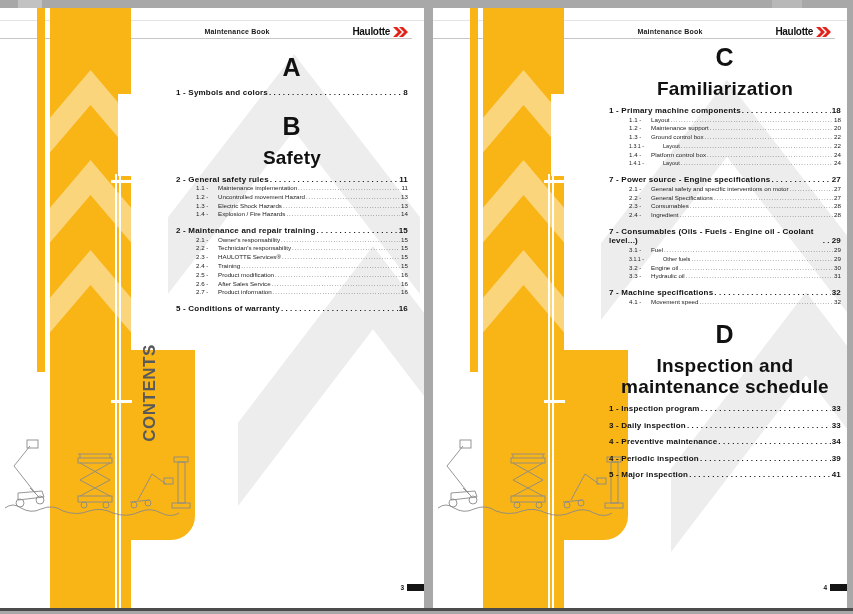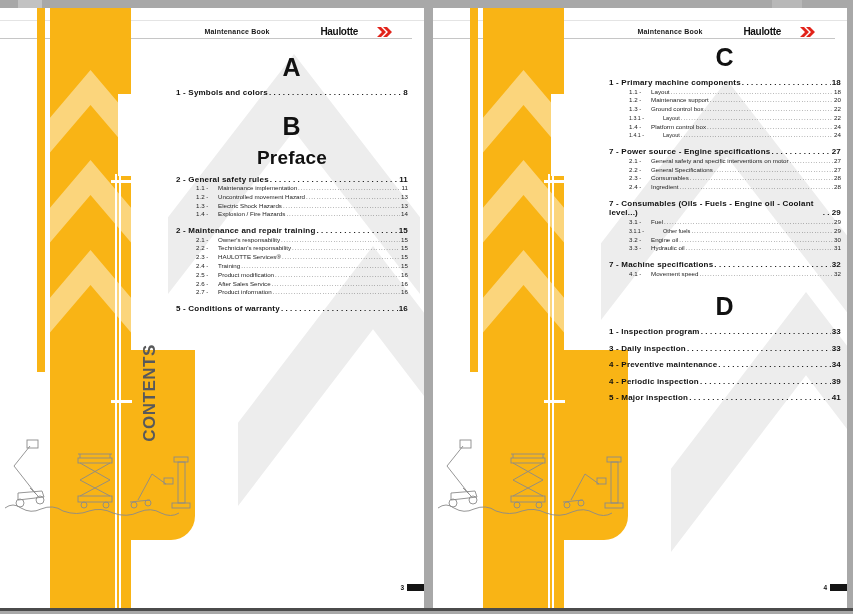--- a/index.html
+++ b/index.html
@@ -12,21 +12,21 @@
 
   .page{position:absolute;top:8px;height:600px;background:#ffffff;overflow:hidden;}
   .page.left{left:0;width:424px;}
   .page.right{left:433px;width:414px;}
 
   
   .hdr-rule-top{position:absolute;left:0;right:0;top:12px;height:0;border-top:1px solid #e4e4e4;}
   .hdr-rule-bot{position:absolute;left:0;right:12px;top:30px;height:0;border-top:1px solid #c6c6c6;}
   .hdr-title{position:absolute;left:176px;top:20px;width:122px;text-align:center;
              font-size:7px;font-weight:bold;color:#1a1a1a;letter-spacing:.2px;}
-  .logo{position:absolute;right:32px;top:18px;display:flex;align-items:center;gap:19px;}
+  .logo{position:absolute;right:16px;top:18px;display:flex;align-items:center;gap:3px;}
   .logo .word{font-size:10px;font-weight:bold;color:#111;letter-spacing:-0.3px;}
 
   
   .stripe-narrow{position:absolute;left:37px;top:0;width:8px;height:364px;background:#f9b415;}
   .band{position:absolute;left:50px;top:0;width:81px;height:600px;background:#f9b415;overflow:hidden;}
   .chev{position:absolute;left:-8px;width:97px;height:92px;background:#fbd57c;
         clip-path:polygon(0 100%,0 62%,50% 0,100% 62%,100% 100%,50% 38%);}
   .chev.c1{top:62px;}
   .chev.c2{top:152px;}
   .chev.c3{top:242px;}
@@ -143,21 +143,21 @@
       <div class="toc-section">
         <div class="sec-letter">A</div>
         <div class="row l1">
           <span class="ttl">1 - Symbols and colors</span>
           <span class="dots">....................................................................................................................................................................................................................................................................</span>
           <span class="pg">8</span>
         </div>
       </div>
       <div class="toc-section">
         <div class="sec-letter">B</div>
-        <div class="sec-title">Preface</div>
+        <div class="sec-title">Safety</div>
         <div class="row l1">
           <span class="ttl">2 - General safety rules</span>
           <span class="dots">....................................................................................................................................................................................................................................................................</span>
           <span class="pg">11</span>
         </div>
         <div class="row l2">
           <span class="num">1.1 -</span>
           <span class="ttl">Maintenance implementation</span>
           <span class="dots">....................................................................................................................................................................................................................................................................</span>
           <span class="pg">11</span>
@@ -289,20 +289,21 @@
     <span class="word">Haulotte</span>
     <svg width="15" height="10" viewBox="0 0 15 10">
       <polygon points="0,0 4,0 9,5 4,10 0,10 5,5" fill="#e2231a"></polygon>
       <polygon points="6,0 10,0 15,5 10,10 6,10 11,5" fill="#e2231a"></polygon>
     </svg>
   </div>
 
   <div class="toc">
       <div class="toc-section">
         <div class="sec-letter">C</div>
+        <div class="sec-title">Familiarization</div>
         <div class="row l1">
           <span class="ttl">1 - Primary machine components</span>
           <span class="dots">....................................................................................................................................................................................................................................................................</span>
           <span class="pg">18</span>
         </div>
         <div class="row l2">
           <span class="num">1.1 -</span>
           <span class="ttl">Layout</span>
           <span class="dots">....................................................................................................................................................................................................................................................................</span>
           <span class="pg">18</span>
@@ -402,20 +403,21 @@
         </div>
         <div class="row l2">
           <span class="num">4.1 -</span>
           <span class="ttl">Movement speed</span>
           <span class="dots">....................................................................................................................................................................................................................................................................</span>
           <span class="pg">32</span>
         </div>
       </div>
       <div class="toc-section">
         <div class="sec-letter">D</div>
+        <div class="sec-title">Inspection and maintenance schedule</div>
         <div class="row l1">
           <span class="ttl">1 - Inspection program</span>
           <span class="dots">....................................................................................................................................................................................................................................................................</span>
           <span class="pg">33</span>
         </div>
         <div class="row l1">
           <span class="ttl">3 - Daily inspection</span>
           <span class="dots">....................................................................................................................................................................................................................................................................</span>
           <span class="pg">33</span>
         </div>

